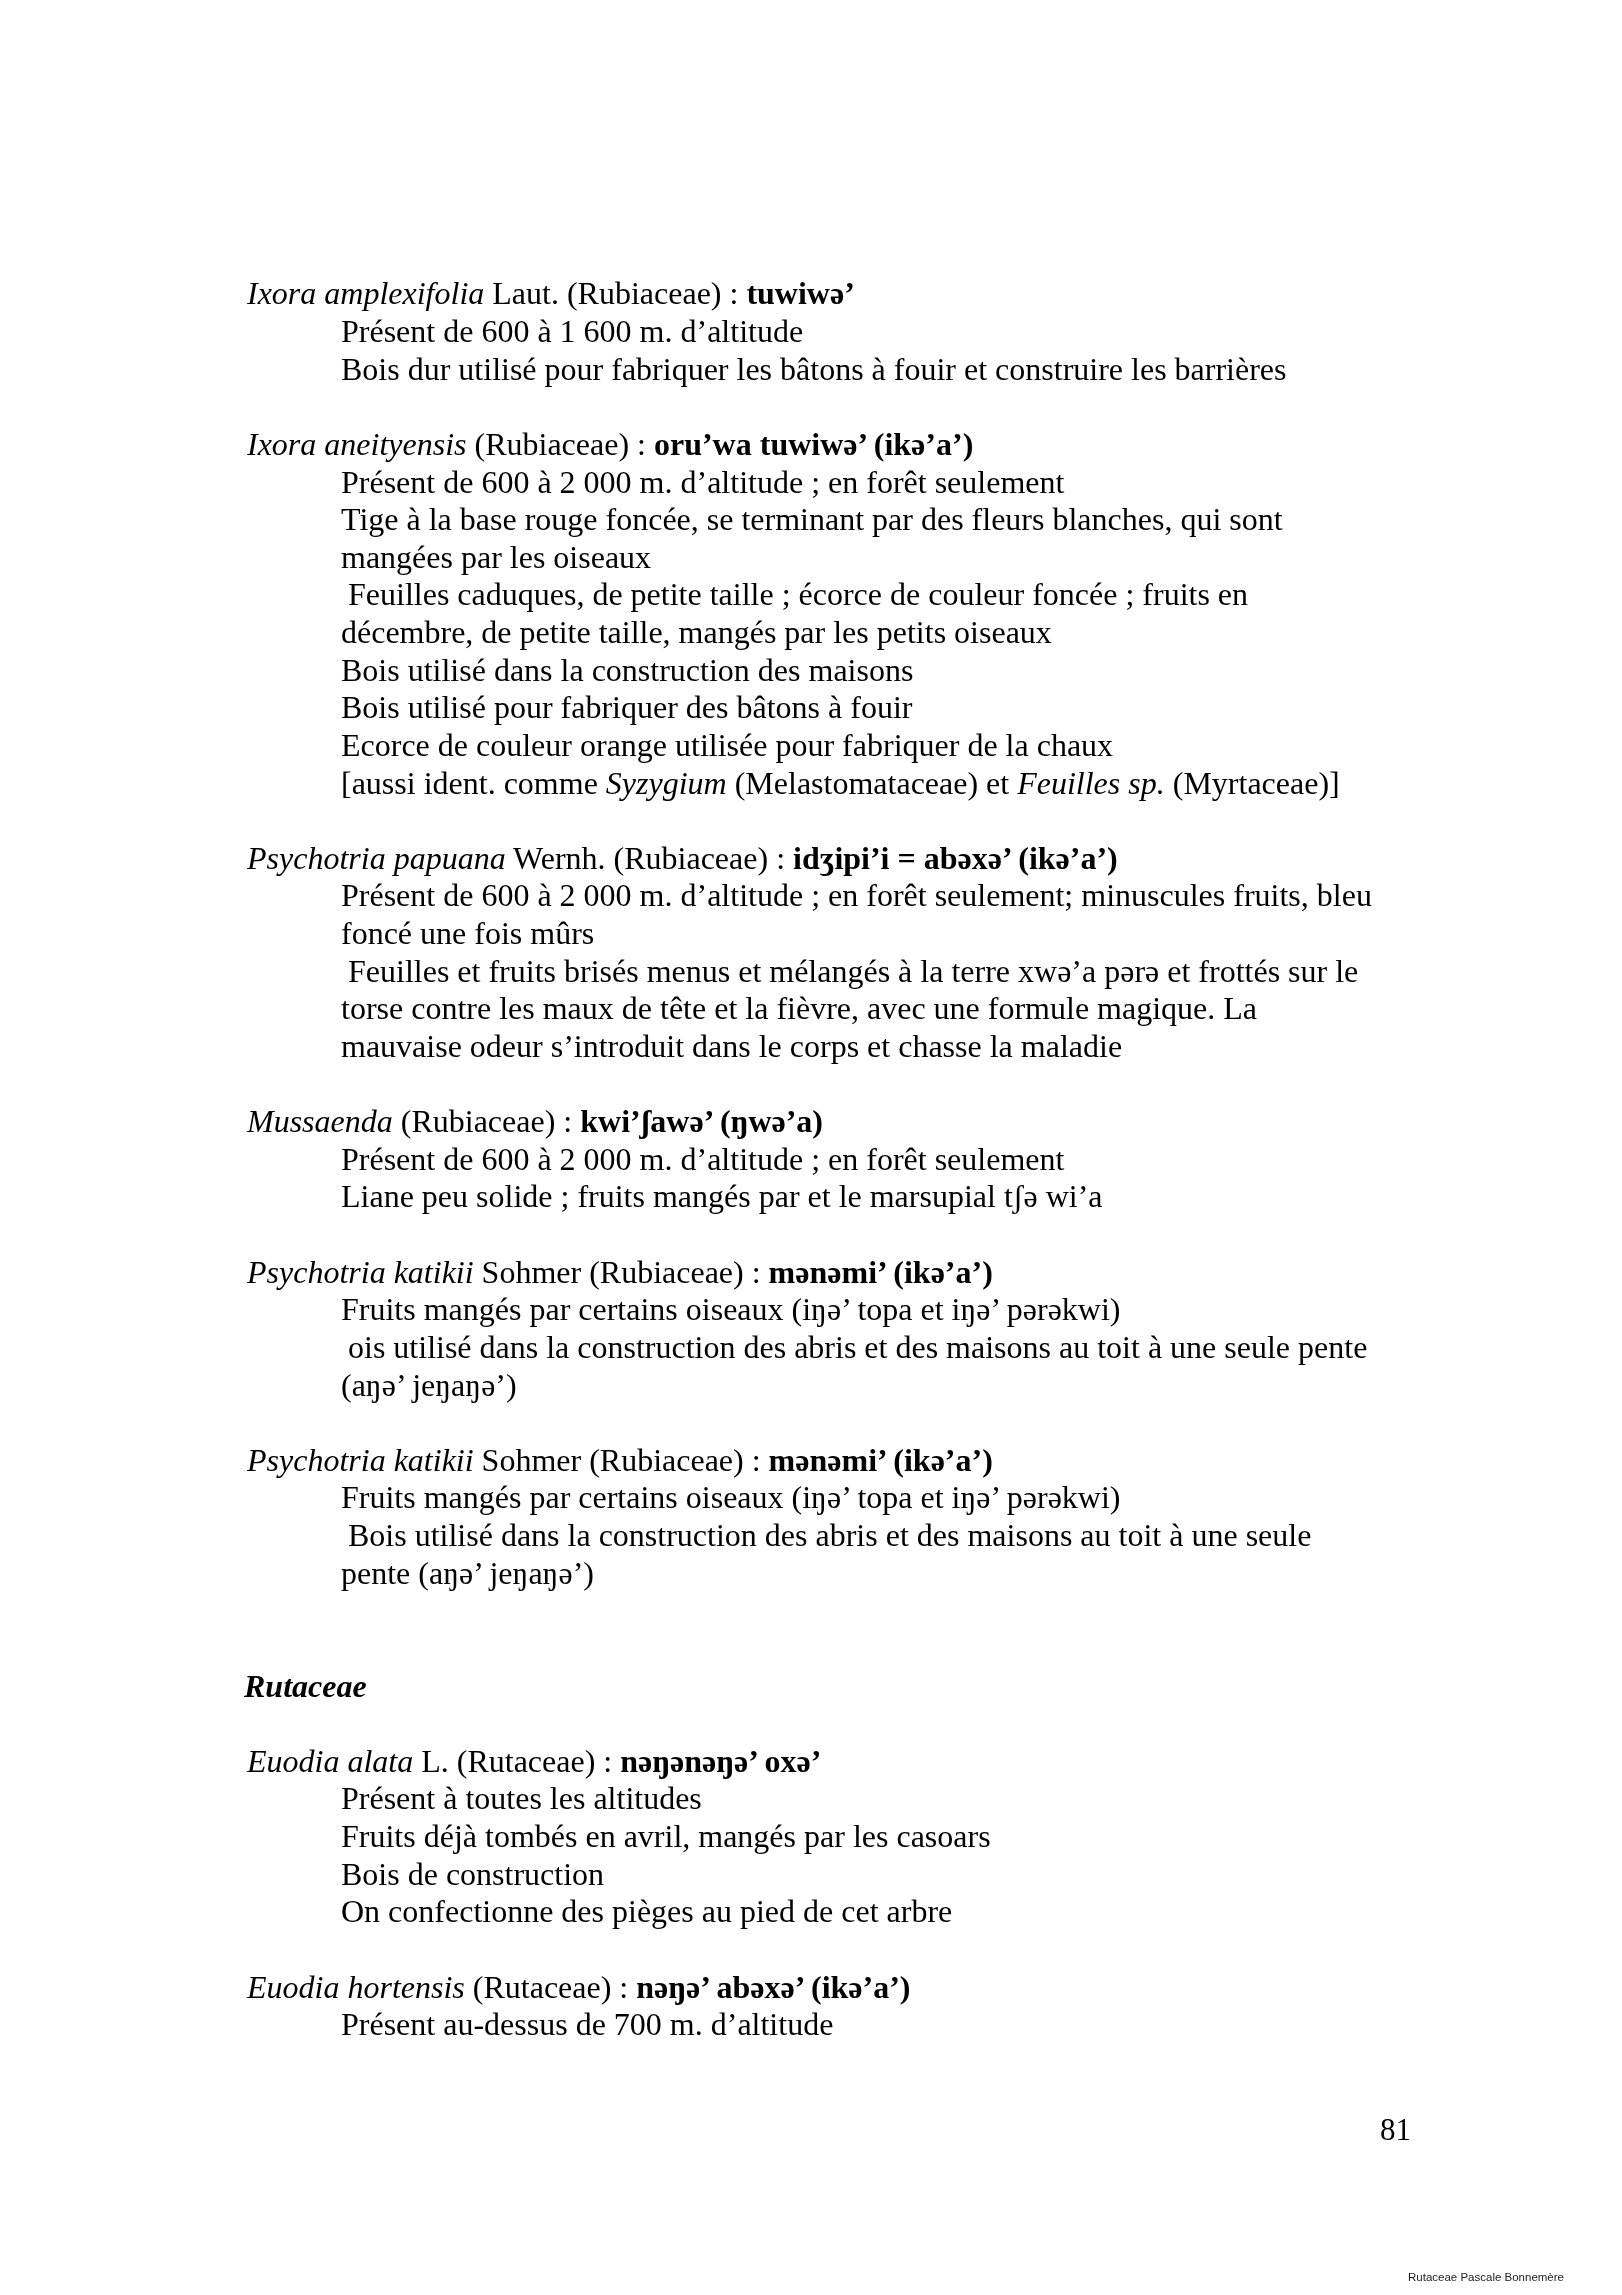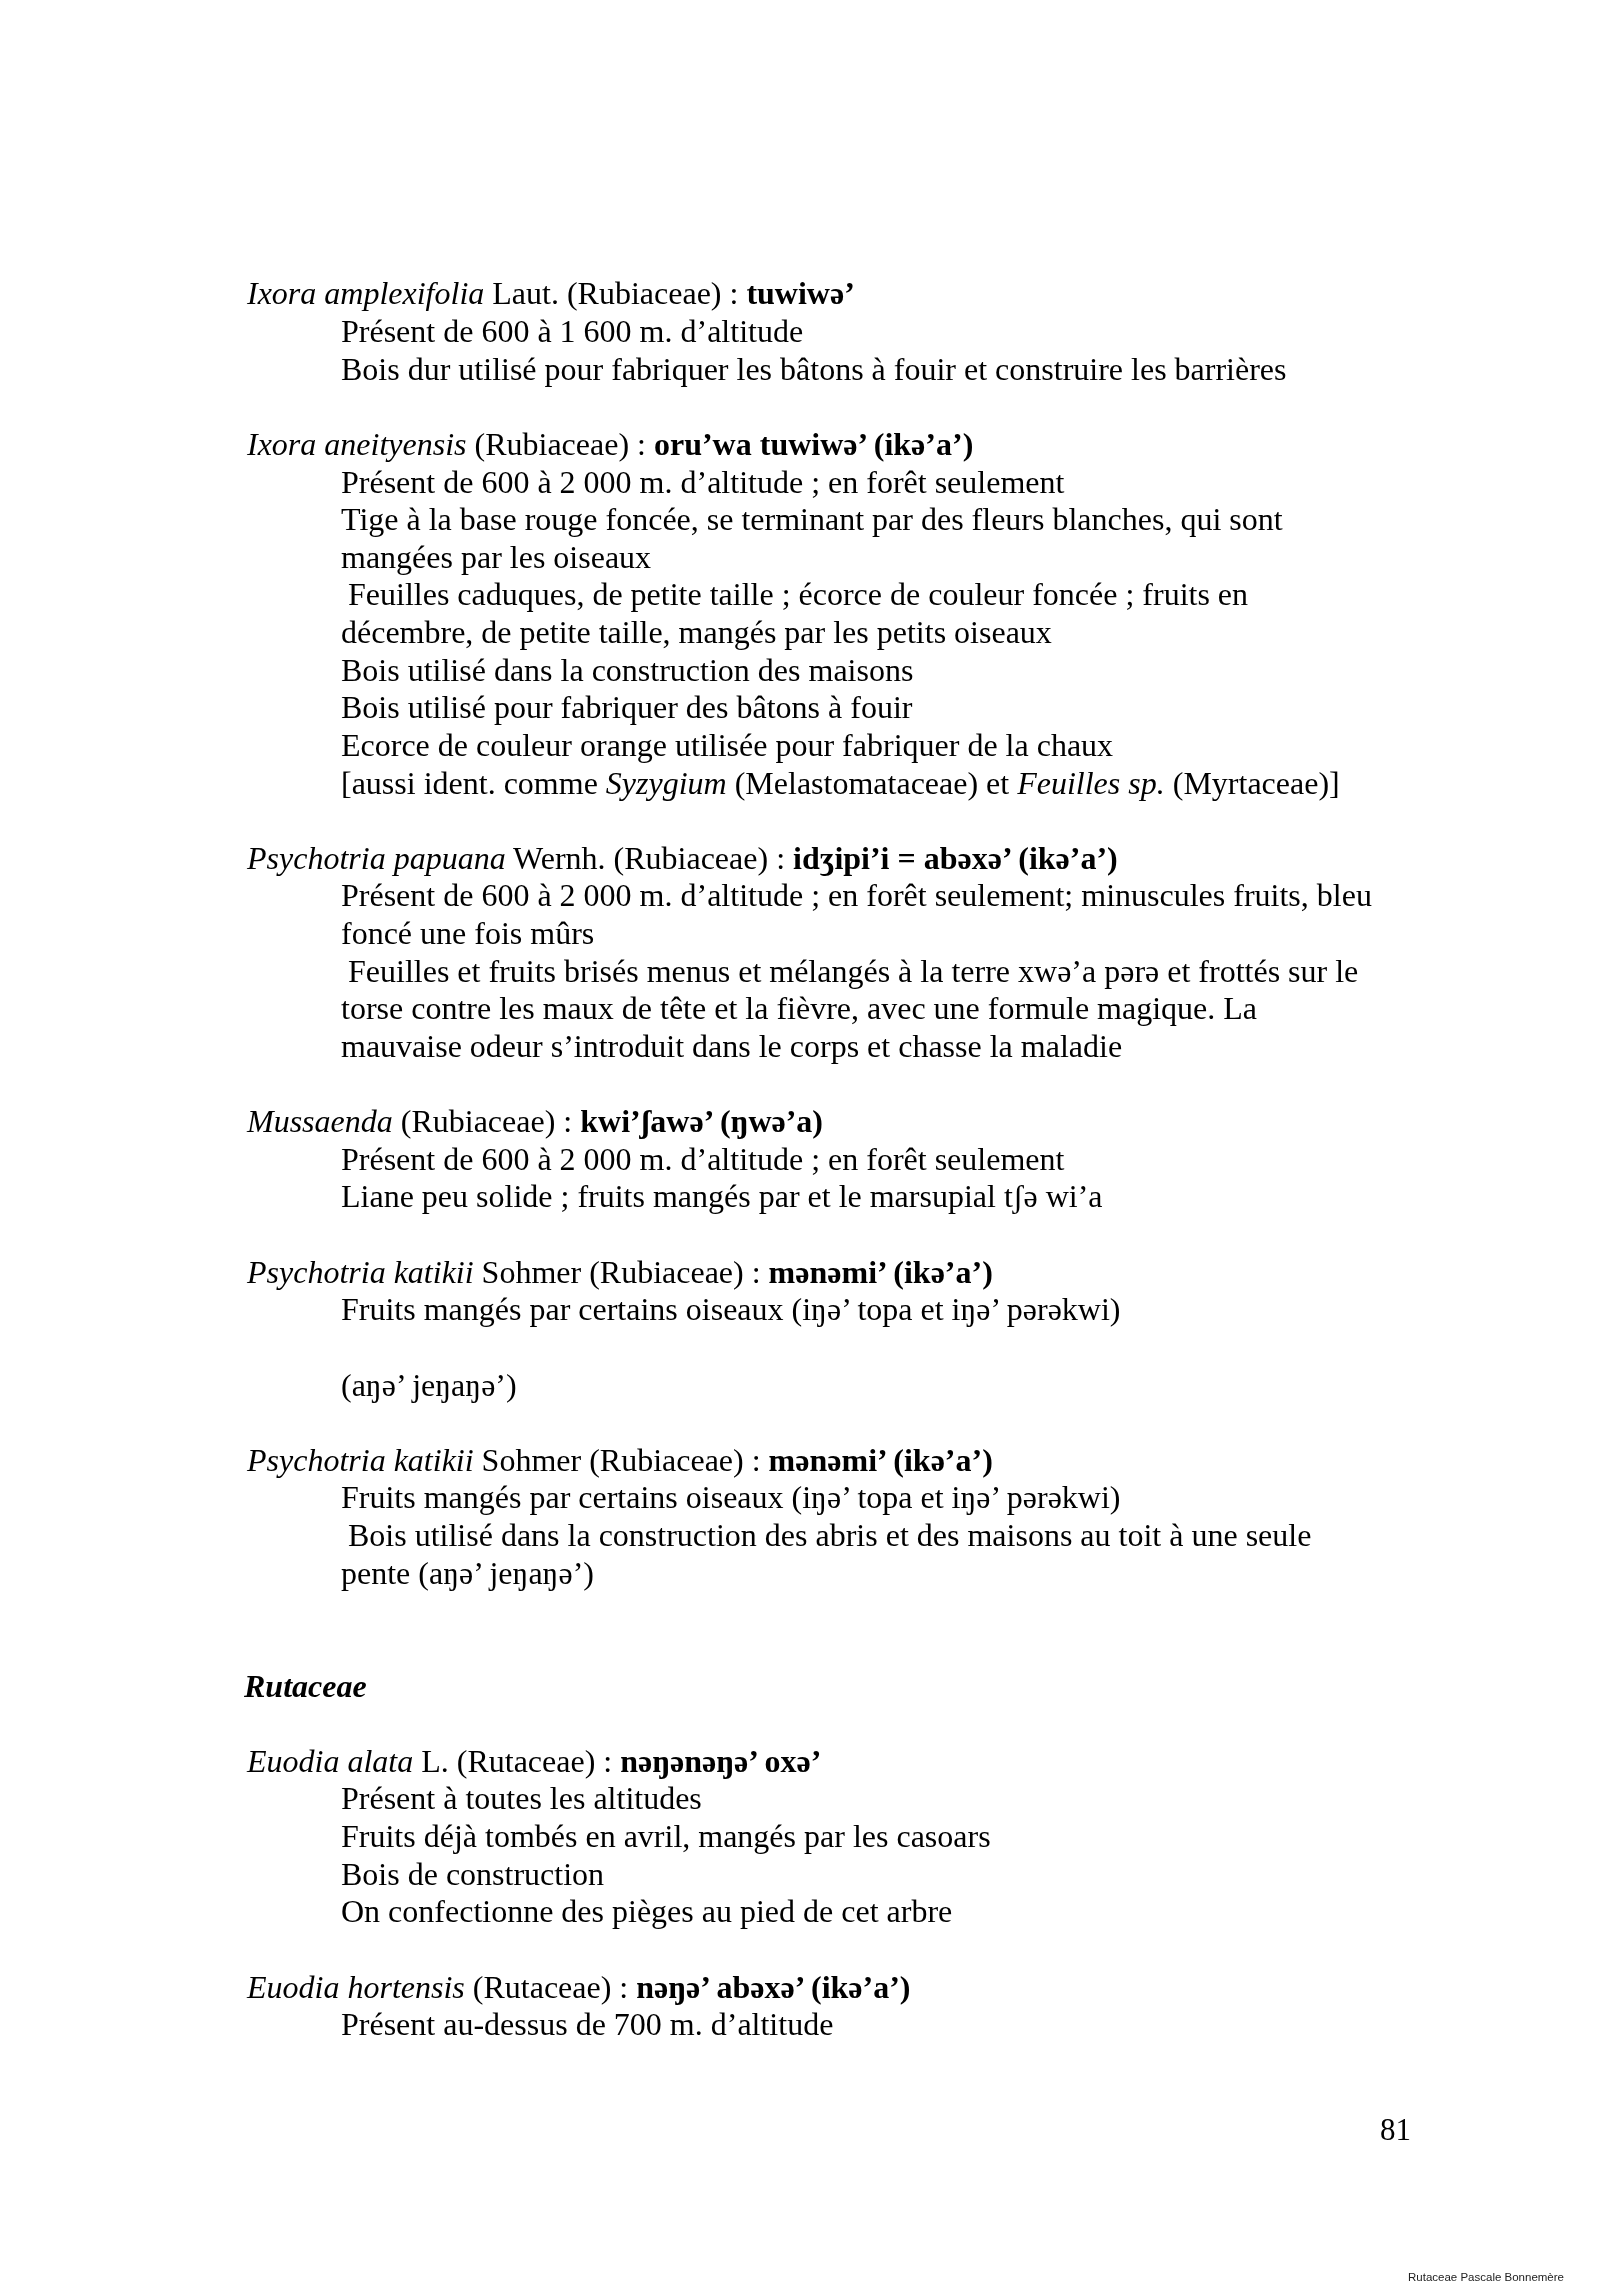--- a/index.html
+++ b/index.html
@@ -52,20 +52,21 @@
   <div class="line bd sp" style="top:955px">Feuilles et fruits brisés menus et mélangés à la terre xwə’a pərə et frottés sur le</div>
   <div class="line bd" style="top:992px">torse contre les maux de tête et la fièvre, avec une formule magique. La</div>
   <div class="line bd" style="top:1030px">mauvaise odeur s’introduit dans le corps et chasse la maladie</div>
 
   <div class="line hd" style="top:1105px"><span class="it">Mussaenda</span><span> </span><span>(Rubiaceae) : </span><span class="b">kwi’ʃawə’ (ŋwə’a)</span></div>
   <div class="line bd" style="top:1143px">Présent de 600 à 2 000 m. d’altitude ; en forêt seulement</div>
   <div class="line bd" style="top:1180px">Liane peu solide ; fruits mangés par et le marsupial tʃə wi’a</div>
 
   <div class="line hd" style="top:1256px"><span class="it">Psychotria katikii</span><span> Sohmer </span><span>(Rubiaceae) : </span><span class="b">mənəmi’ (ikə’a’)</span></div>
   <div class="line bd" style="top:1293px">Fruits mangés par certains oiseaux (iŋə’ topa et iŋə’ pərəkwi)</div>
+  <div class="line bd sp" style="top:1331px">ois utilisé dans la construction des abris et des maisons au toit à une seule pente</div>
   <div class="line bd" style="top:1369px">(aŋə’ jeŋaŋə’)</div>
 
   <div class="line hd" style="top:1444px"><span class="it">Psychotria katikii</span><span> Sohmer </span><span>(Rubiaceae) : </span><span class="b">mənəmi’ (ikə’a’)</span></div>
   <div class="line bd" style="top:1481px">Fruits mangés par certains oiseaux (iŋə’ topa et iŋə’ pərəkwi)</div>
   <div class="line bd sp" style="top:1519px">Bois utilisé dans la construction des abris et des maisons au toit à une seule</div>
   <div class="line bd" style="top:1557px">pente (aŋə’ jeŋaŋə’)</div>
 
   <div class="line section-title" style="top:1670px">Rutaceae</div>
 
   <div class="line hd" style="top:1745px"><span class="it">Euodia alata</span><span> L. </span><span>(Rutaceae) : </span><span class="b">nəŋənəŋə’ oxə’</span></div>

